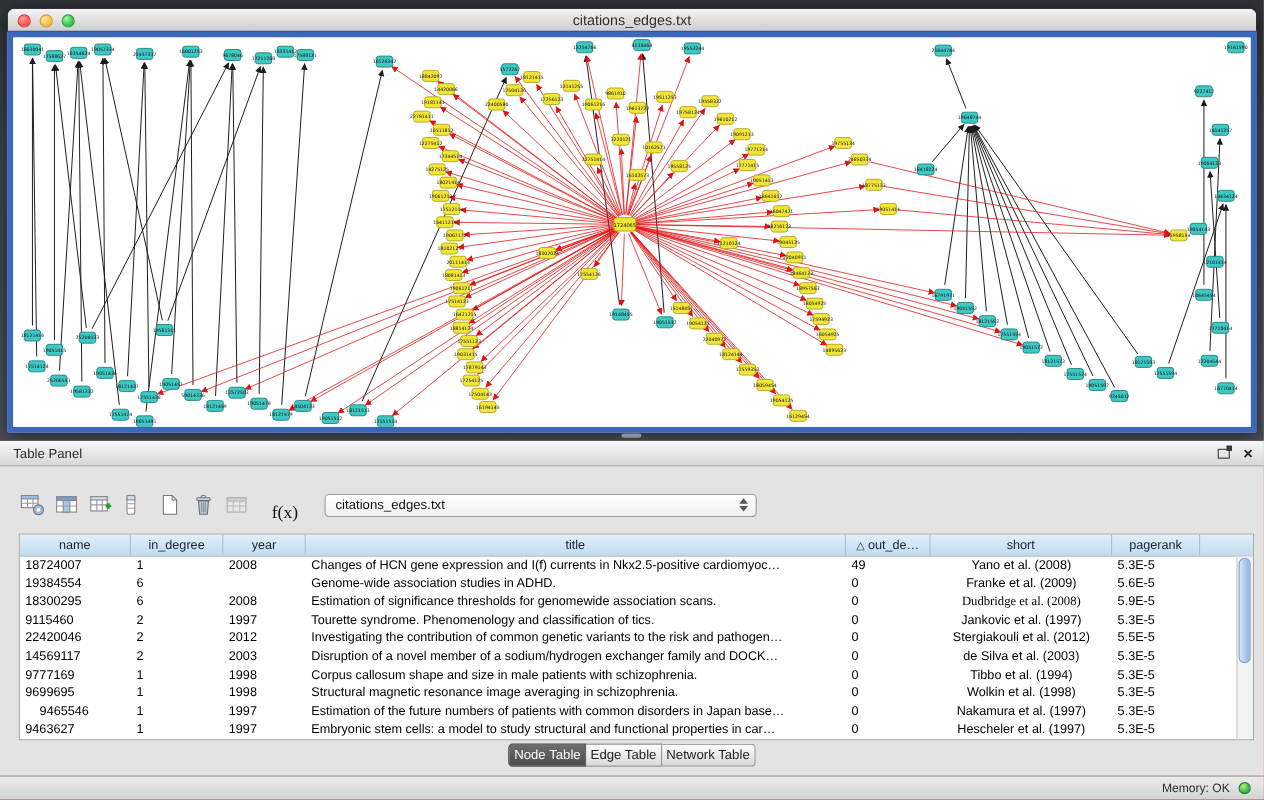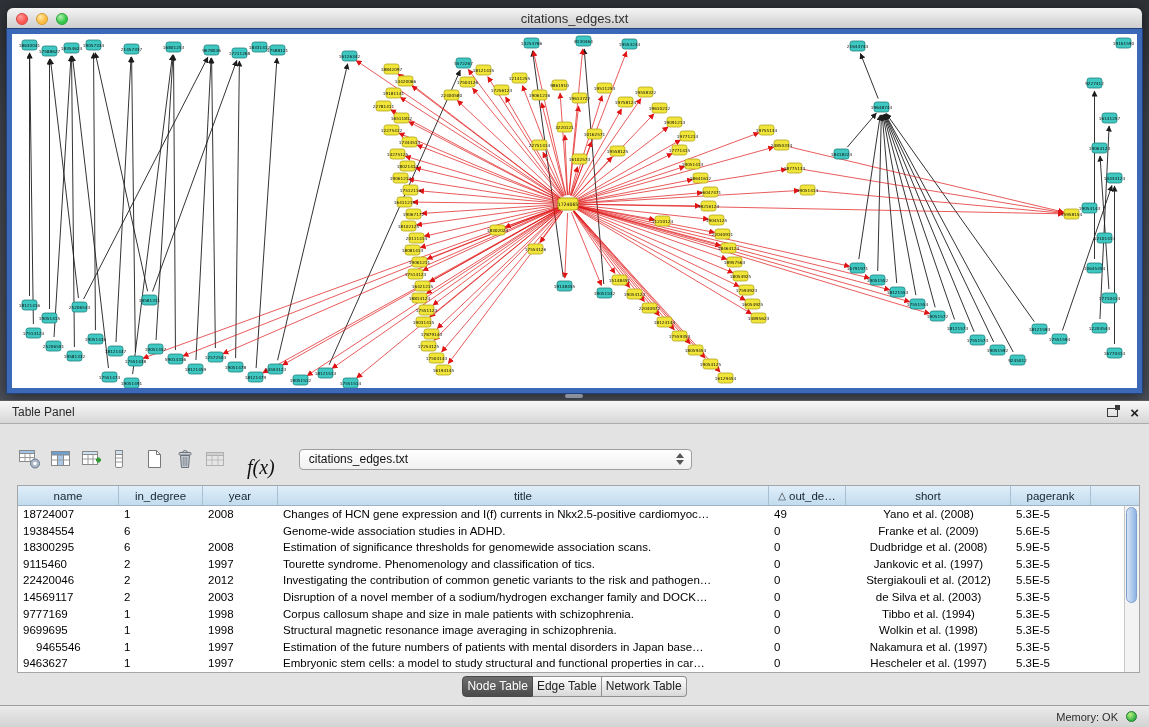--- a/index.html
+++ b/index.html
@@ -38,21 +38,21 @@
   .float-ic{position:relative;width:11px;height:9px;border:1.5px solid #3a3a3a;display:inline-block;box-sizing:border-box;}
   .float-ic::after{content:"";position:absolute;right:-3px;top:-4px;width:5px;height:5px;background:#3a3a3a;}
   .close-ic{font-size:15px;font-weight:bold;color:#222;line-height:15px;cursor:default;}
   .panel-body{position:absolute;top:22px;left:0;right:0;bottom:0;}
 
   
   .toolbar{position:absolute;top:22px;left:18px;height:28px;display:flex;align-items:center;}
   .tbtn{width:24px;height:24px;margin-right:7px;display:flex;align-items:center;justify-content:center;}
   .tbtn.narrow{width:16px;}
   .tbtn.gap{margin-left:8px;}
-  .fx-btn{font-family:"Liberation Serif",serif;font-style:italic;font-size:20px;color:#111;
+  .fx-btn{font-family:"Liberation Serif",serif;font-size:16px;color:#111;
     margin:16px 10px 0 12px;white-space:nowrap;}
   .combo{position:relative;width:393px;height:21px;margin-left:14px;border:1px solid #9d9d9d;
     border-radius:4px;background:linear-gradient(#ffffff,#f0f0f0);box-sizing:border-box;}
   .combo-text{display:block;font-size:12px;line-height:19px;color:#111;padding-left:9px;}
   .combo-arrows{position:absolute;right:7px;top:3px;display:flex;flex-direction:column;gap:2px;}
   .combo-arrows .up{width:0;height:0;border-left:4px solid transparent;border-right:4px solid transparent;border-bottom:5px solid #555;}
   .combo-arrows .dn{width:0;height:0;border-left:4px solid transparent;border-right:4px solid transparent;border-top:5px solid #555;}
 
   
   .table-area{position:absolute;top:62px;left:17px;right:9px;height:188px;
@@ -667,21 +667,21 @@
               <div class="td c4" style="width: 77px;">0</div>
               <div class="td c5" style="width: 165px;">Franke et al. (2009)</div>
               <div class="td c6" style="width: 80px;">5.6E-5</div>
             </div>
             <div class="tr">
               <div class="td c0" style="width: 101px;">18300295</div>
               <div class="td c1" style="width: 84px;">6</div>
               <div class="td c2" style="width: 75px;">2008</div>
               <div class="td c3" style="width: 491px;">Estimation of significance thresholds for genomewide association scans.</div>
               <div class="td c4" style="width: 77px;">0</div>
-              <div class="td c5" style="width: 165px;">Dudbridge et al. (2008)</div>
+              <div class="td c5" style="width: 165px; font-family: Liberation Serif, serif;">Dudbridge et al. (2008)</div>
               <div class="td c6" style="width: 80px;">5.9E-5</div>
             </div>
             <div class="tr">
               <div class="td c0" style="width: 101px;">9115460</div>
               <div class="td c1" style="width: 84px;">2</div>
               <div class="td c2" style="width: 75px;">1997</div>
               <div class="td c3" style="width: 491px;">Tourette syndrome. Phenomenology and classification of tics.</div>
               <div class="td c4" style="width: 77px;">0</div>
               <div class="td c5" style="width: 165px;">Jankovic et al. (1997)</div>
               <div class="td c6" style="width: 80px;">5.3E-5</div>
@@ -719,21 +719,21 @@
               <div class="td c2" style="width: 75px;">1998</div>
               <div class="td c3" style="width: 491px;">Structural magnetic resonance image averaging in schizophrenia.</div>
               <div class="td c4" style="width: 77px;">0</div>
               <div class="td c5" style="width: 165px;">Wolkin et al. (1998)</div>
               <div class="td c6" style="width: 80px;">5.3E-5</div>
             </div>
             <div class="tr">
               <div class="td c0" style="width: 101px; padding-left: 18px;">9465546</div>
               <div class="td c1" style="width: 84px;">1</div>
               <div class="td c2" style="width: 75px;">1997</div>
-              <div class="td c3" style="width: 491px;">Estimation of the future numbers of patients with mental disorders in Japan base…</div>
+              <div class="td c3" style="width: 491px;">Estimation of the future numbers of patients with common disorders in Japan base…</div>
               <div class="td c4" style="width: 77px;">0</div>
               <div class="td c5" style="width: 165px;">Nakamura et al. (1997)</div>
               <div class="td c6" style="width: 80px;">5.3E-5</div>
             </div>
             <div class="tr">
               <div class="td c0" style="width: 101px;">9463627</div>
               <div class="td c1" style="width: 84px;">1</div>
               <div class="td c2" style="width: 75px;">1997</div>
               <div class="td c3" style="width: 491px;">Embryonic stem cells: a model to study structural and functional properties in car…</div>
               <div class="td c4" style="width: 77px;">0</div>

